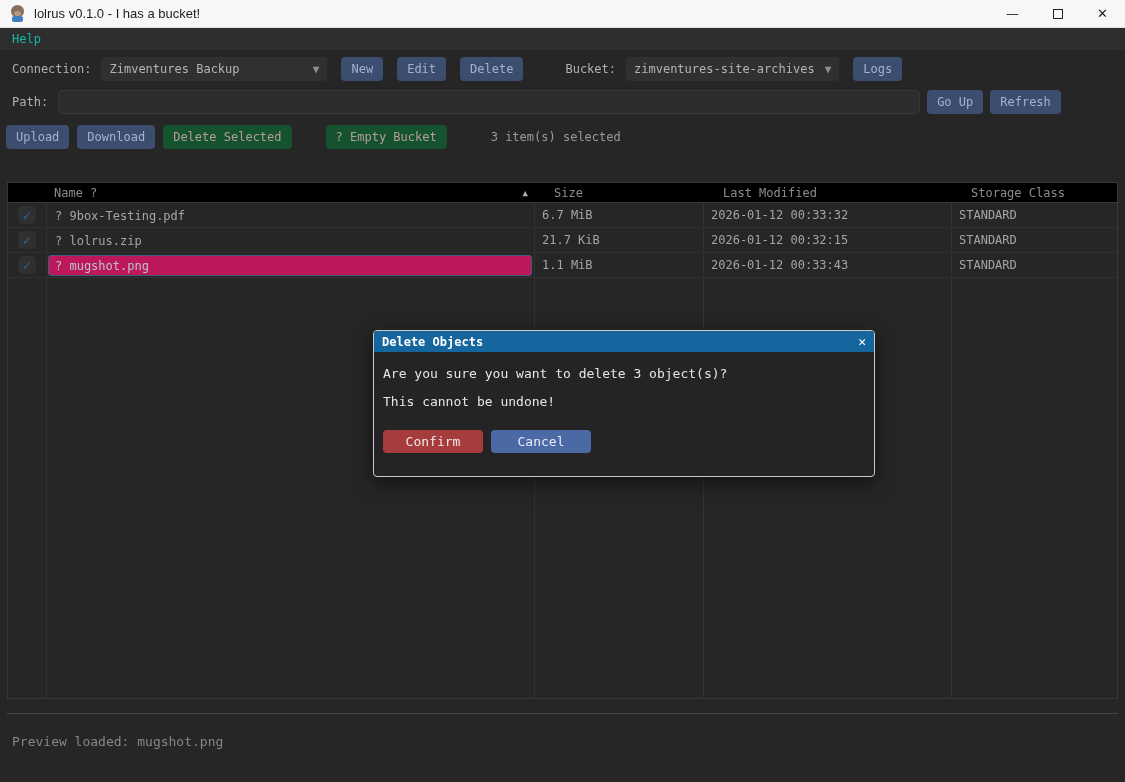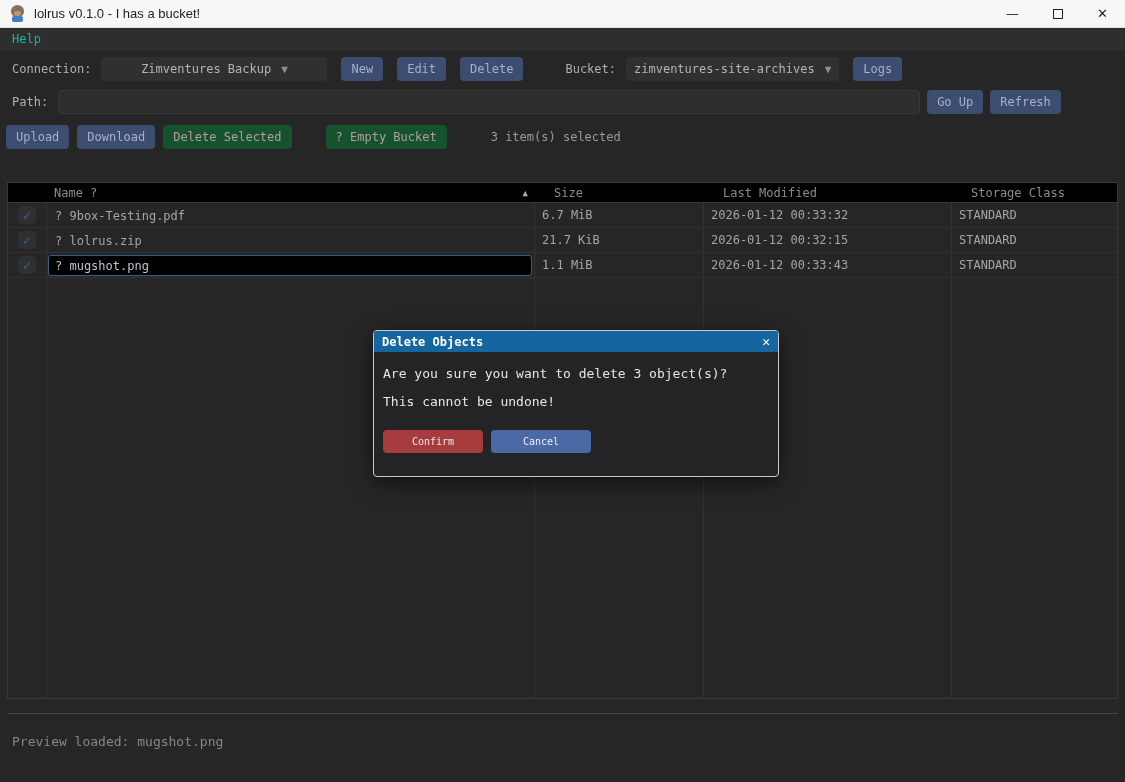--- a/index.html
+++ b/index.html
@@ -71,21 +71,21 @@
   }
   .select .caret { margin-left: 10px; color: #8f8f8f; font-size: 11px; }
   .lbl { color: #b0b0b0; }
 
   
   .toolbar {
     position: absolute; top: 54px; left: 0; right: 0; height: 30px;
     display: flex; align-items: center;
     padding-left: 12px;
   }
-  .conn-select { width: 226px; justify-content: center; margin-left: 10px; }
+  .conn-select { width: 226px; justify-content: space-between; margin-left: 10px; }
   .toolbar .btn { margin-left: 14px; }
   .bucket-label { margin-left: 42px; }
   .bucket-select { margin-left: 10px; }
   .logs-btn { margin-left: 38px; }
 
   
   .pathrow {
     position: absolute; top: 89px; left: 0; right: 0; height: 26px;
     display: flex; align-items: center; padding-left: 12px;
   }
@@ -146,39 +146,39 @@
     background: #303030;
     display: flex; align-items: center; justify-content: center;
     color: #2d6292; font-size: 14px; font-weight: bold;
   }
   .name-inner {
     display: block; height: 21px; line-height: 21px;
     margin: 0 2px 0 2px; padding-left: 6px; border-radius: 3px;
     border: 1px solid transparent;
   }
   .trow.selected .name-inner {
-    background: #000000;
+    background: #be185d;
     border-color: #3e5c7d;
     color: #b9c4cf;
   }
 
   
   .status-divider {
     position: absolute; left: 7px; right: 7px; top: 713px;
     height: 1px; background: #474747;
   }
   .statusbar {
     position: absolute; left: 12px; top: 734px;
     color: #868686; font-size: 13px;
   }
 
   
   .dialog {
     position: absolute; left: 373px; top: 330px;
-    width: 406px; height: 147px;
+    width: 502px; height: 147px;
     background: #242427;
     border: 1px solid #c9c9c9;
     border-radius: 4px;
     box-shadow: 0 6px 22px rgba(0,0,0,0.55);
     overflow: hidden;
   }
   .dialog-titlebar {
     height: 21px; background: #15669f;
     display: flex; align-items: center;
     padding: 0 8px;
@@ -188,21 +188,21 @@
     margin-left: auto; color: #ffffff; font-weight: normal;
     font-size: 13px; cursor: default;
   }
   .dialog-body { padding: 14px 9px 0 9px; color: #e6e6e6; font-size: 13px; }
   .dialog-msg1 { margin-bottom: 13px; }
   .dialog-msg2 { margin-bottom: 0; }
   .dialog-buttons { position: absolute; left: 9px; top: 99px; display: flex; }
   .dialog-btn {
     width: 100px; height: 23px;
     display: flex; align-items: center; justify-content: center;
-    border-radius: 4px; color: #f2e9e9; font-size: 10px;
+    border-radius: 4px; color: #f2e9e9; font-size: 13px;
   }
   .confirm-btn { background: #a73c3e; }
   .cancel-btn { background: #4b69a5; margin-left: 8px; color: #e9edf5; }
 </style>
 </head>
 <body>
 
 <div class="window">
 
   <div class="titlebar">

